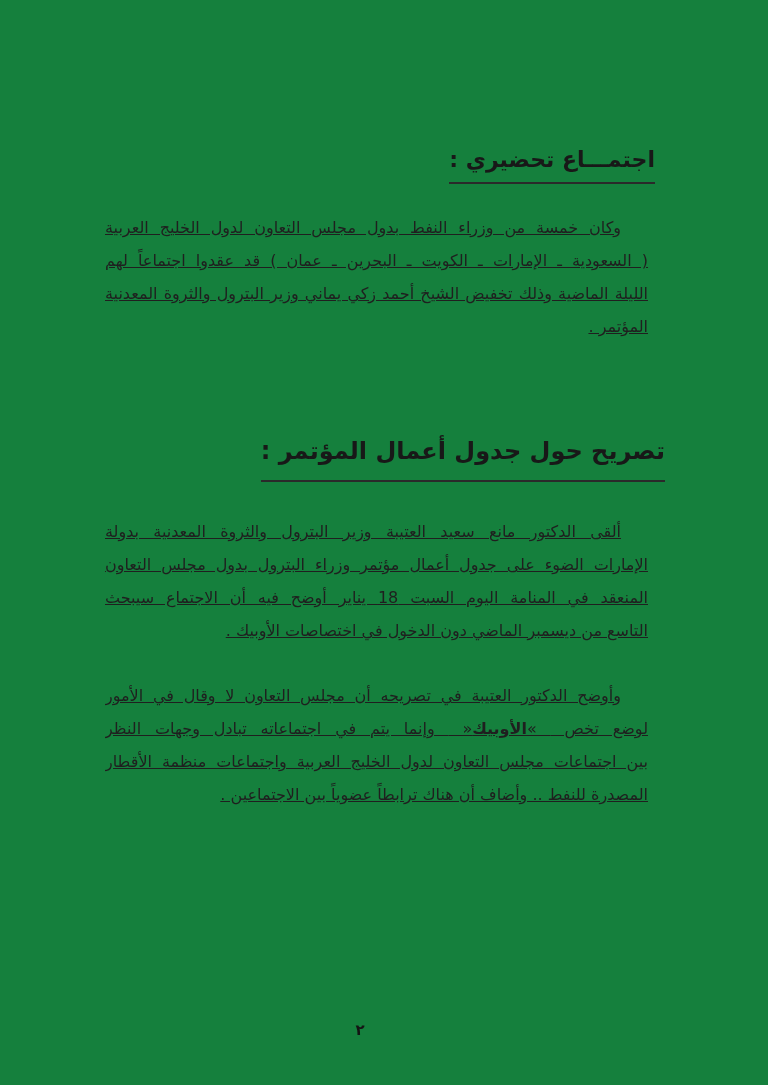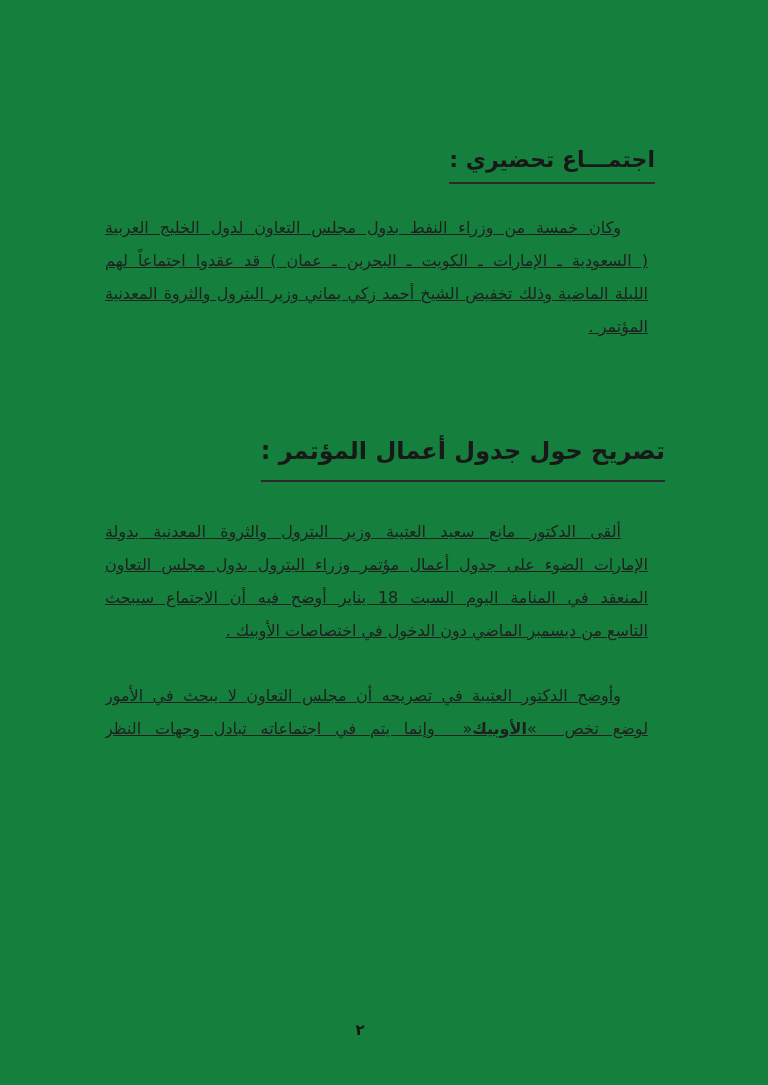--- a/index.html
+++ b/index.html
@@ -79,20 +79,22 @@
   <h2 class="h h2">تصريح حول جدول أعمال المؤتمر :</h2>
 
   <div class="para p2">
     <div class="line first">ألقى الدكتور مانع سعيد العتيبة وزير البترول والثروة المعدنية بدولة</div>
     <div class="line">الإمارات الضوء على جدول أعمال مؤتمر وزراء البترول بدول مجلس التعاون</div>
     <div class="line">المنعقد في المنامة اليوم السبت 18 يناير أوضح فيه أن الاجتماع سيبحث</div>
     <div class="line end">التاسع من ديسمبر الماضي دون الدخول في اختصاصات الأوبيك .</div>
   </div>
 
   <div class="para p3">
-    <div class="line first">وأوضح الدكتور العتيبة في تصريحه أن مجلس التعاون لا يبحث في الأمور</div>
+    <div class="line first">وأوضح الدكتور العتيبة في تصريحه أن مجلس التعاون لا وقال في الأمور</div>
     <div class="line"><span>لوضع تخص </span><span class="q" dir="ltr">« </span><span class="b">الأوبيك</span><span class="q" dir="ltr"> »</span><span> وإنما يتم في اجتماعاته تبادل وجهات النظر</span></div>
+    <div class="line">بين اجتماعات مجلس التعاون لدول الخليج العربية واجتماعات منظمة الأقطار</div>
+    <div class="line end">المصدرة للنفط .. وأضاف أن هناك ترابطاً عضوياً بين الاجتماعين .</div>
   </div>
 
 
   <div class="pagenum">٢</div>
 
 </div>
 
 </body></html>

